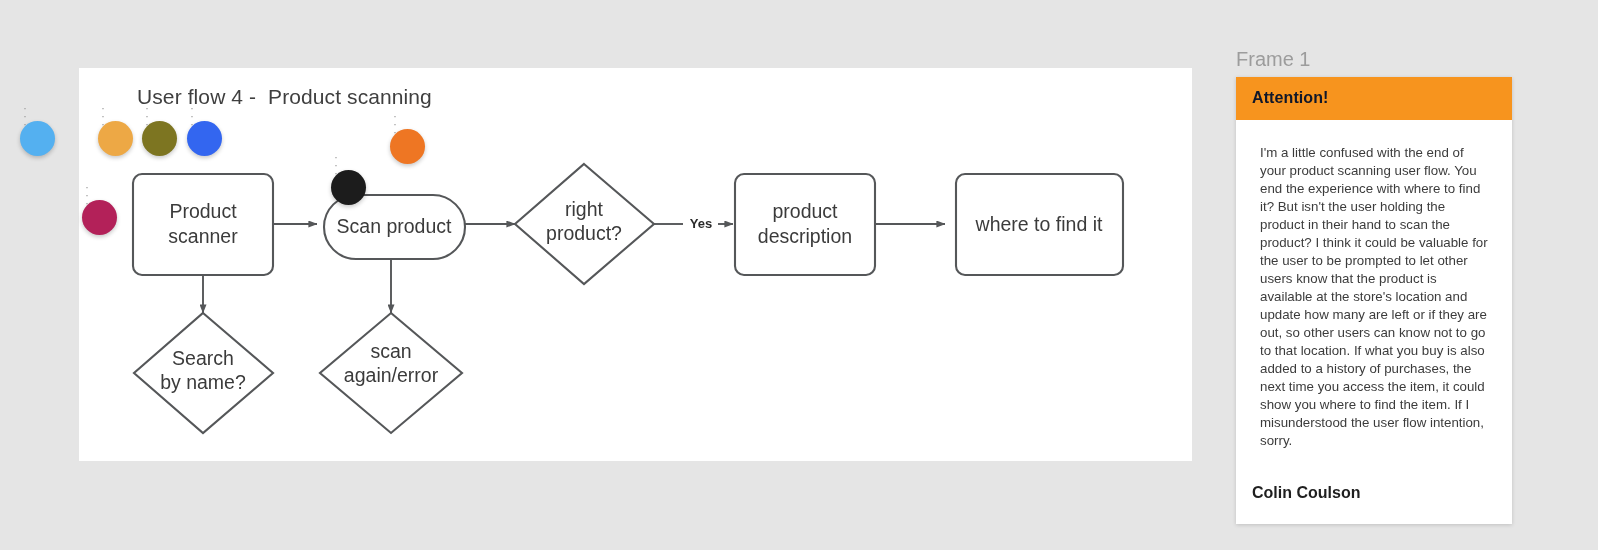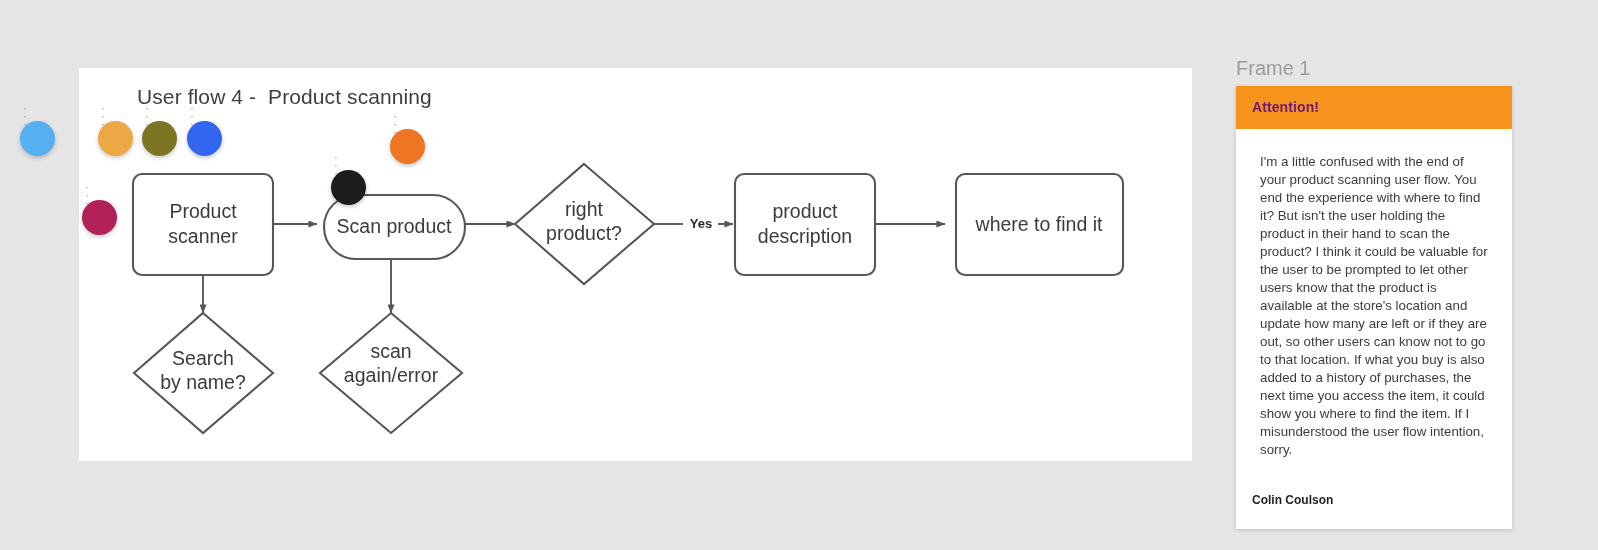--- a/index.html
+++ b/index.html
@@ -98,50 +98,50 @@
   
   #comment-panel {
     position: absolute;
     left: 1236px;
     top: 44px;
     width: 276px;
   }
   #frame-label {
     font-size: 20px;
     color: #9c9c9c;
-    margin: 12px 0 6px 0;
+    margin: 3px 0 6px 0;
     line-height: 24px;
   }
   #comment-card {
     width: 276px;
     background: #ffffff;
     box-shadow: 0 1px 4px rgba(0,0,0,0.16);
   }
   #comment-header {
     background: #f7941e;
     padding: 12px 16px 13px 16px;
   }
   #comment-header-title {
-    font-size: 14px;
+    font-size: 16px;
     font-weight: bold;
-    color: #701a75;
+    color: #0f172a;
     letter-spacing: 0.1px;
   }
   #comment-body {
     padding: 16px 16px 6px 16px;
   }
   #comment-text {
     font-size: 13.3px;
     line-height: 18px;
     color: #3c3c3c;
     margin: 8px;
   }
   #comment-author {
     padding: 20px 16px 22px 16px;
-    font-size: 12px;
+    font-size: 16px;
     font-weight: bold;
     color: #1f1f1f;
   }
 </style>
 </head>
 <body>
 
 <div id="canvas">
 
   <div id="flow-title">User flow 4 -  Product scanning</div>

